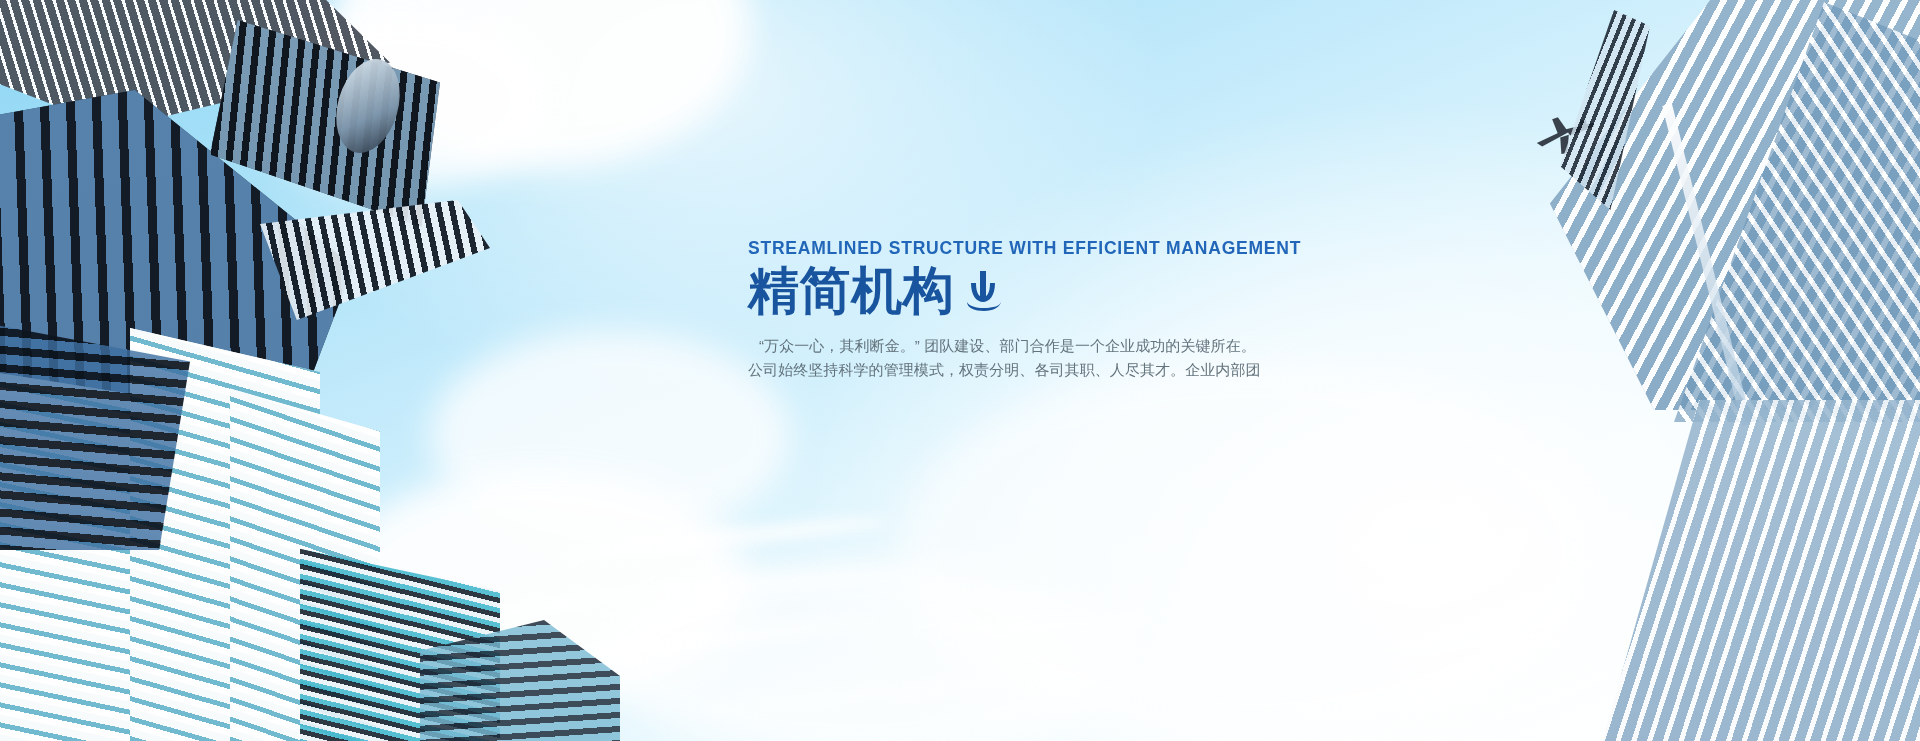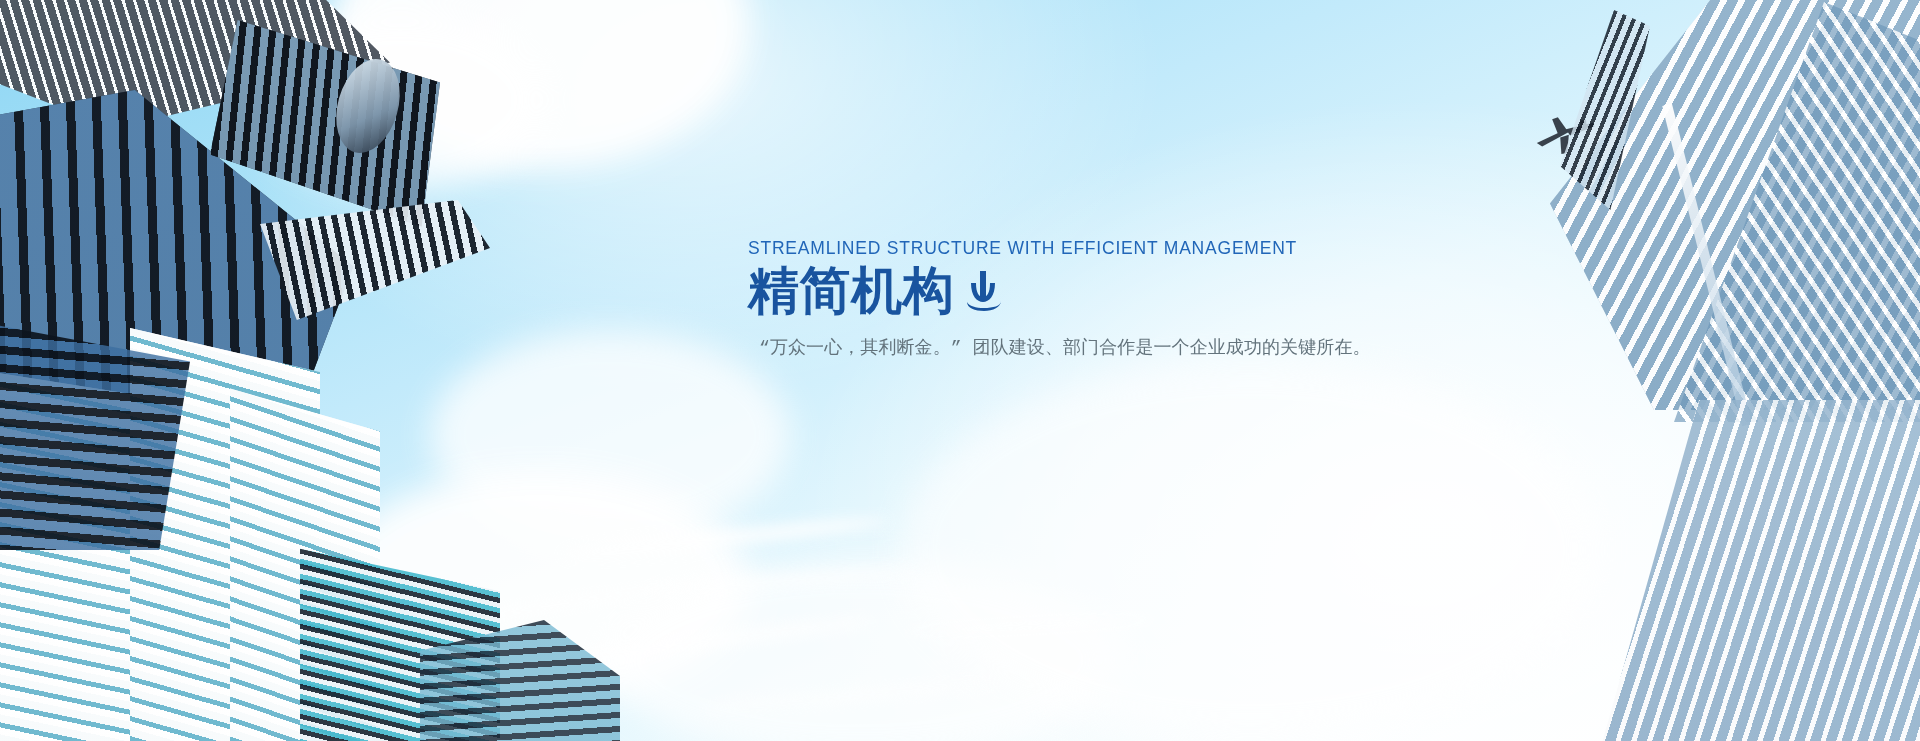--- a/index.html
+++ b/index.html
@@ -123,36 +123,36 @@
     background:
       repeating-linear-gradient(108deg, rgba(255,255,255,.92) 0px, rgba(255,255,255,.92) 5px, rgba(120,158,190,.7) 5px, rgba(120,158,190,.7) 15px),
       linear-gradient(200deg,#e4eff7,#aec6d9);
     clip-path:polygon(30% 0%, 100% 0%, 100% 100%, 0% 100%);
     opacity:.85;
   }
 
   
   .copy{ position:absolute; left:748px; top:238px; width:600px; }
   .eyebrow{
-    color:#2166b8; font-size:17.5px; letter-spacing:.045em; font-weight:400;
+    color:#2166b8; font-size:17.5px; letter-spacing:.045em; font-weight:700;
     white-space:nowrap; line-height:1.2;
   }
   .headline{
     display:flex; align-items:center; gap:9px;
     color:#19549f; font-size:51px; font-weight:700; line-height:1.18;
     letter-spacing:.012em; margin-top:2px; white-space:nowrap;
   }
   .headline .seg{ display:inline-block; }
   .mark{
     display:inline-block; width:40px; height:44px; position:relative; flex:0 0 auto;
   }
   .mark svg{ display:block; width:40px; height:44px; }
   .body-copy{
-    margin-top:13px; color:#63737c; font-size:18px; line-height:1.58;
-    letter-spacing:.005em; white-space:nowrap;font-family:Liberation Mono, monospace;
+    margin-top:13px; color:#63737c; font-size:15px; line-height:1.58;
+    letter-spacing:.005em; white-space:nowrap;
   }
   .body-copy .ln{ display:block; }
   .body-copy .ln1{ padding-left:11px; }
 </style>
 </head>
 <body>
 
 <div class="banner">
 
   <div class="cloud" style="left:330px;top:-120px;width:420px;height:290px;opacity:.95;"></div>
@@ -219,16 +219,17 @@
           <rect x="17" y="2" width="6" height="26" fill="#19549f"></rect>
           <path d="M8 14 C8 27, 14 33, 20 33 C26 33, 32 27, 32 14 L27 14 C27 24, 24 28, 20 28 C16 28, 13 24, 13 14 Z" fill="#19549f"></path>
           <path d="M4 33 C4 39, 12 42, 21 42 C30 42, 38 38, 38 32 C38 37, 30 39, 21 39 C13 39, 6 37, 4 33 Z" fill="#19549f"></path>
         </svg>
       </span>
 
     </div>
 
     <div class="body-copy">
       <span class="ln ln1">“万众一心，其利断金。” 团队建设、部门合作是一个企业成功的关键所在。</span>
+      <span class="ln">公司始终坚持科学的管理模式，权责分明、各司其职、人尽其才。企业内部团</span>
     </div>
 
   </div>
 </div>
 
 </body></html>

